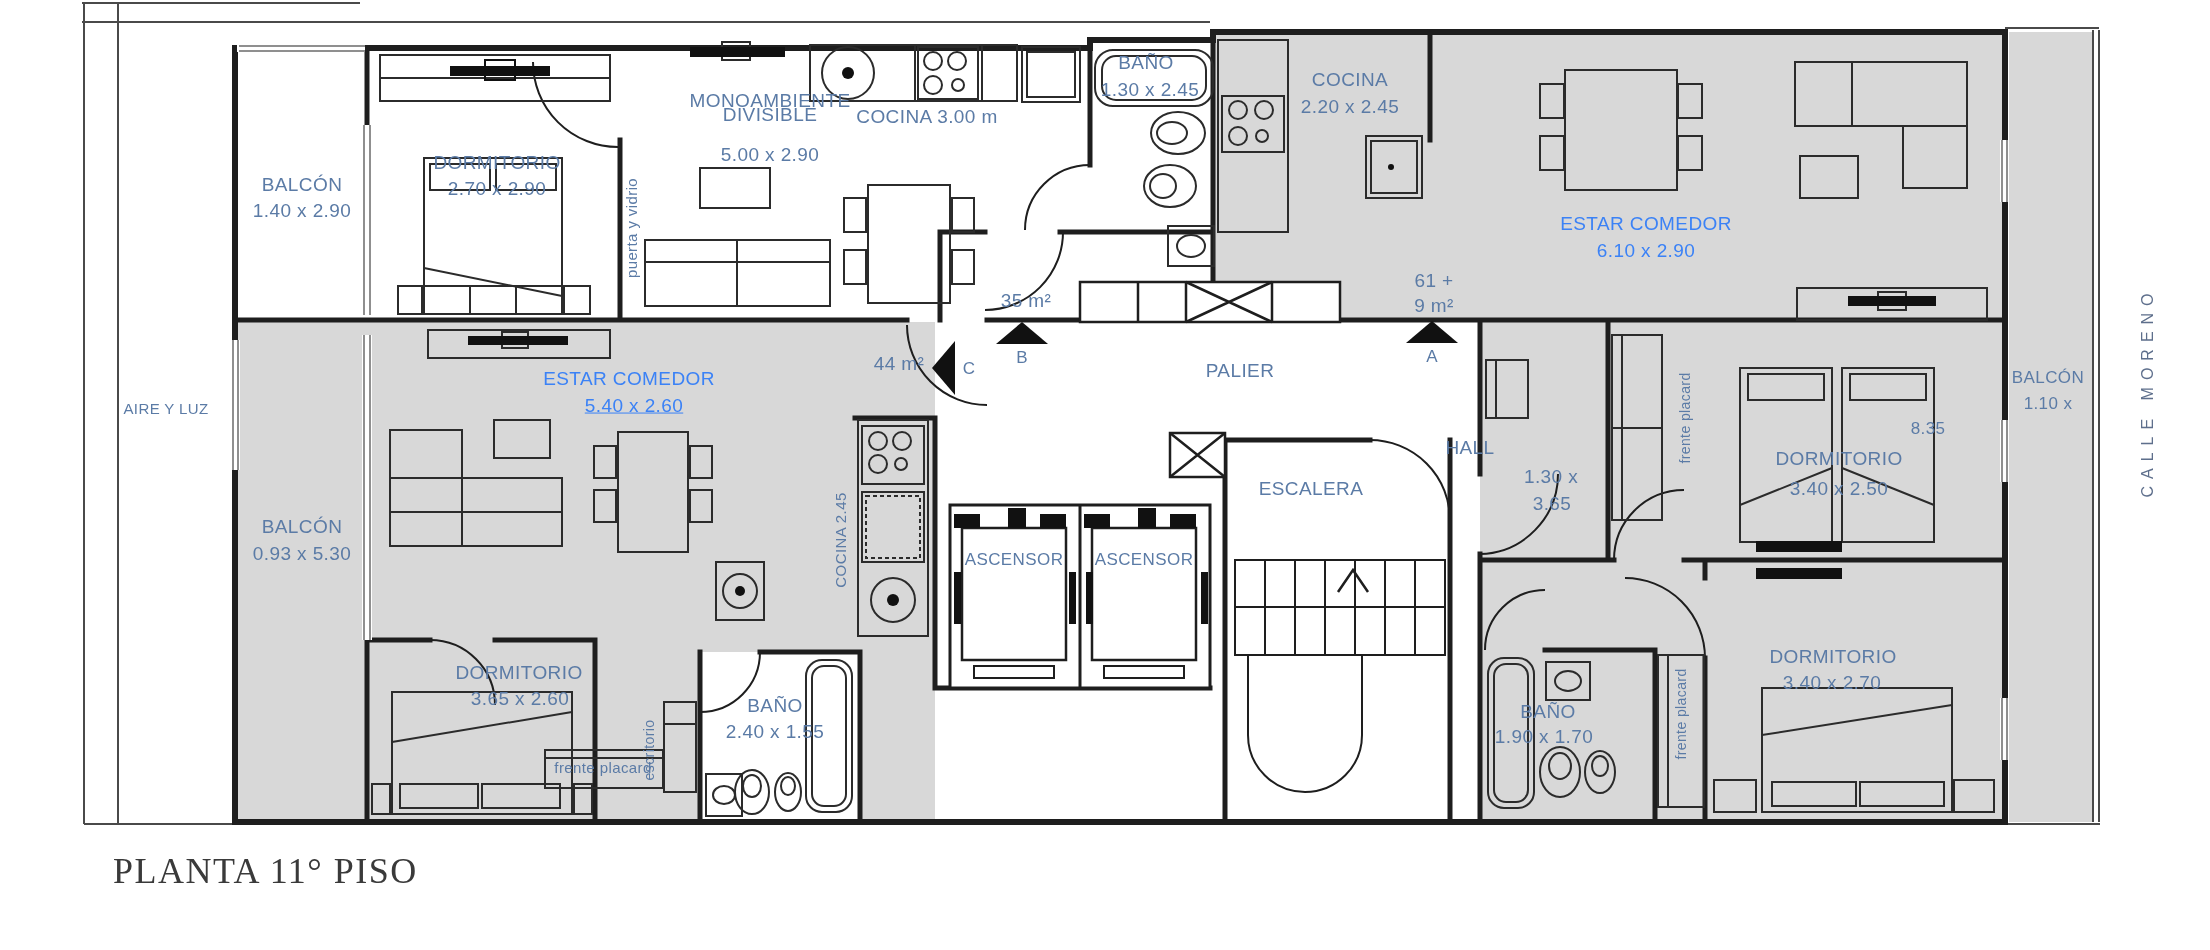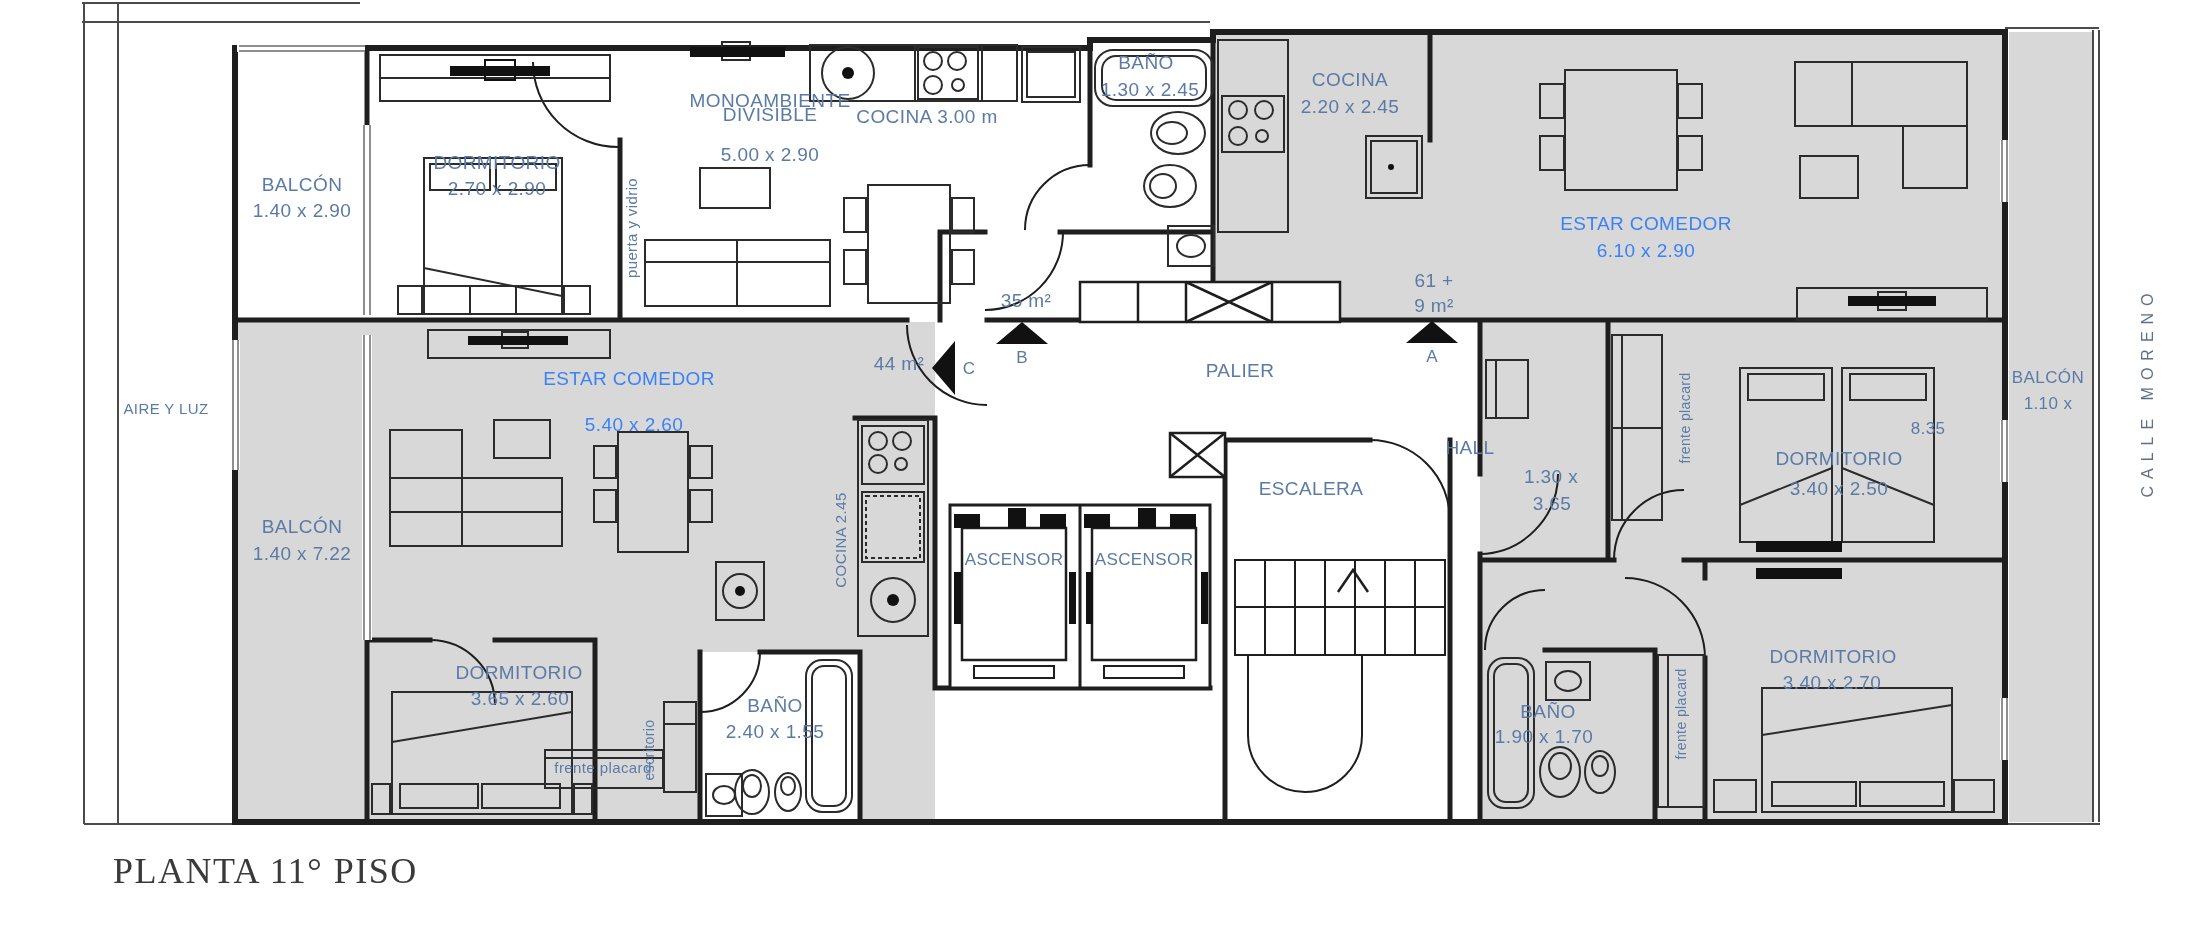--- a/index.html
+++ b/index.html
@@ -296,23 +296,23 @@
 <div class="lbl" style="left:770px;top:155px;">5.00 x 2.90</div>
 <div class="lbl" style="left:927px;top:117px;">COCINA 3.00 m</div>
 <div class="lbl" style="left:1146px;top:63px;">BAÑO</div>
 <div class="lbl" style="left:1150px;top:90px;">1.30 x 2.45</div>
 <div class="lbl" style="left:1026px;top:301px;">35 m²</div>
 <div class="lbl mk" style="left:1022px;top:358px;">B</div>
 
 <div class="lbl" style="left:899px;top:364px;">44 m²</div>
 <div class="lbl mk" style="left:969px;top:369px;">C</div>
 <div class="lbl gray" style="left:629px;top:379px;">ESTAR COMEDOR</div>
-<div class="lbl gray" style="left:634px;top:425px;">5.40 x 2.60</div>
+<div class="lbl gray" style="left:634px;top:406px;text-decoration:underline;">5.40 x 2.60</div>
 <div class="lbl" style="left:302px;top:527px;">BALCÓN</div>
-<div class="lbl" style="left:302px;top:554px;">1.40 x 7.22</div>
+<div class="lbl" style="left:302px;top:554px;">0.93 x 5.30</div>
 <div class="lbl sm vert" style="left:841px;top:540px;">COCINA 2.45</div>
 <div class="lbl" style="left:519px;top:673px;">DORMITORIO</div>
 <div class="lbl" style="left:520px;top:699px;">3.65 x 2.60</div>
 <div class="lbl xs vert" style="left:650px;top:750px;">escritorio</div>
 <div class="lbl sm" style="left:603px;top:768px;">frente placard</div>
 <div class="lbl" style="left:775px;top:706px;">BAÑO</div>
 <div class="lbl" style="left:775px;top:732px;">2.40 x 1.55</div>
 
 <div class="lbl" style="left:1240px;top:371px;">PALIER</div>
 <div class="lbl md" style="left:1014px;top:560px;">ASCENSOR</div>

